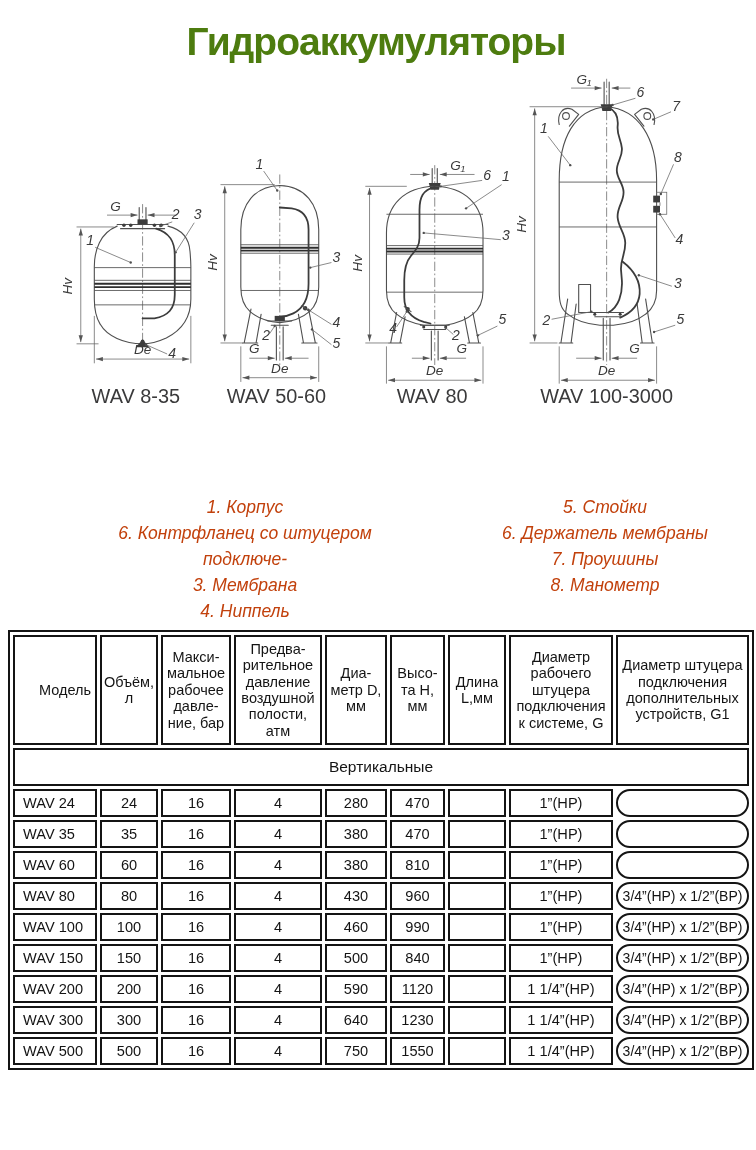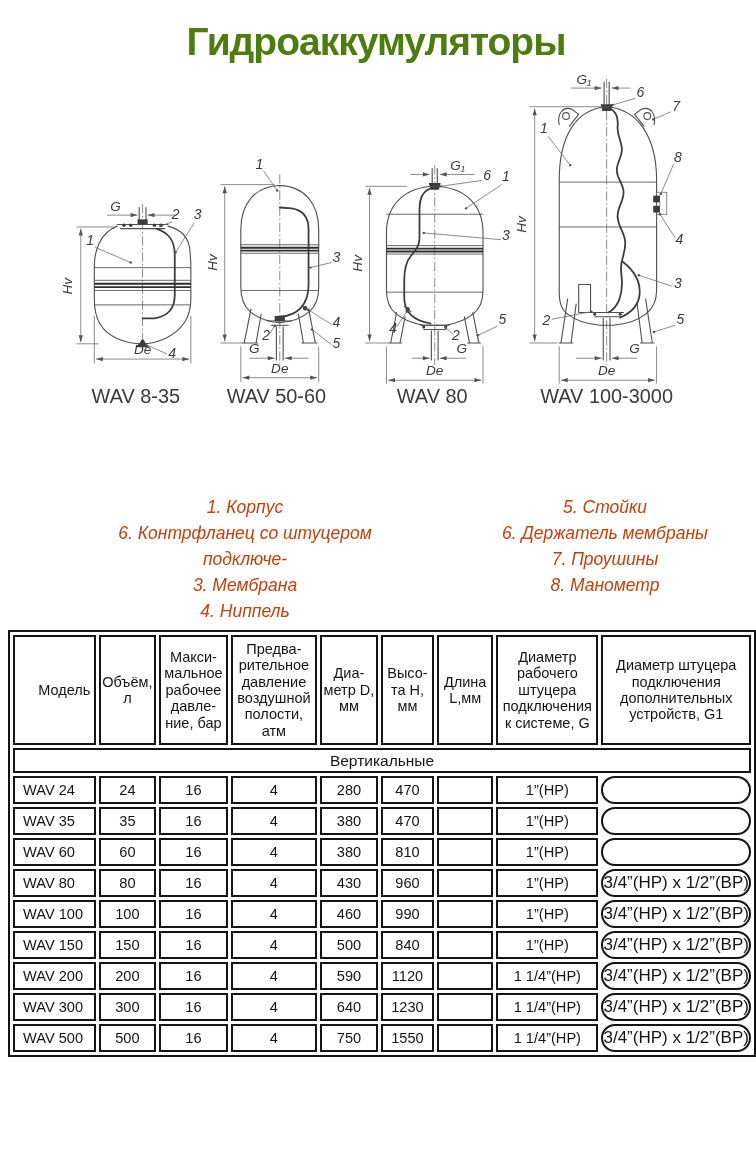--- a/index.html
+++ b/index.html
@@ -36,24 +36,24 @@
   }
   .spec th, .spec td {
     box-sizing:border-box; border:2.5px solid #141414; background:#fff;
     color:#141414; font-weight:400; padding:0; overflow:hidden;
   }
   .spec th.colhead {
     font-size:14.5px; line-height:1.13; white-space:pre-line; height:110px;
     vertical-align:middle; text-align:center;
   }
   .spec th.left { text-align:center; padding-left:20px;margin-top:32px; }
-  .spec td.section { height:25px; text-align:center; font-size:15.5px; }
+  .spec td.section { height:38px; text-align:center; font-size:15.5px; }
   .spec td { height:28px; font-size:14.6px; text-align:center; }
   .spec td.model { text-align:left; padding-left:8px; }
-  .spec td.g1 { font-size:17px; white-space:nowrap;border-radius:14px; }
+  .spec td.g1 { font-size:14px; white-space:nowrap;border-radius:14px; }
 </style>
 </head>
 <body>
 
 <div class="page-title">Гидроаккумуляторы</div>
 
 <div id="drawing">
 <svg width="756" height="398" viewBox="0 72 756 470" xmlns="http://www.w3.org/2000/svg">
   <defs>
     <marker id="arr" viewBox="0 0 10 10" refX="9.5" refY="5" markerWidth="10" markerHeight="10" orient="auto-start-reverse">

